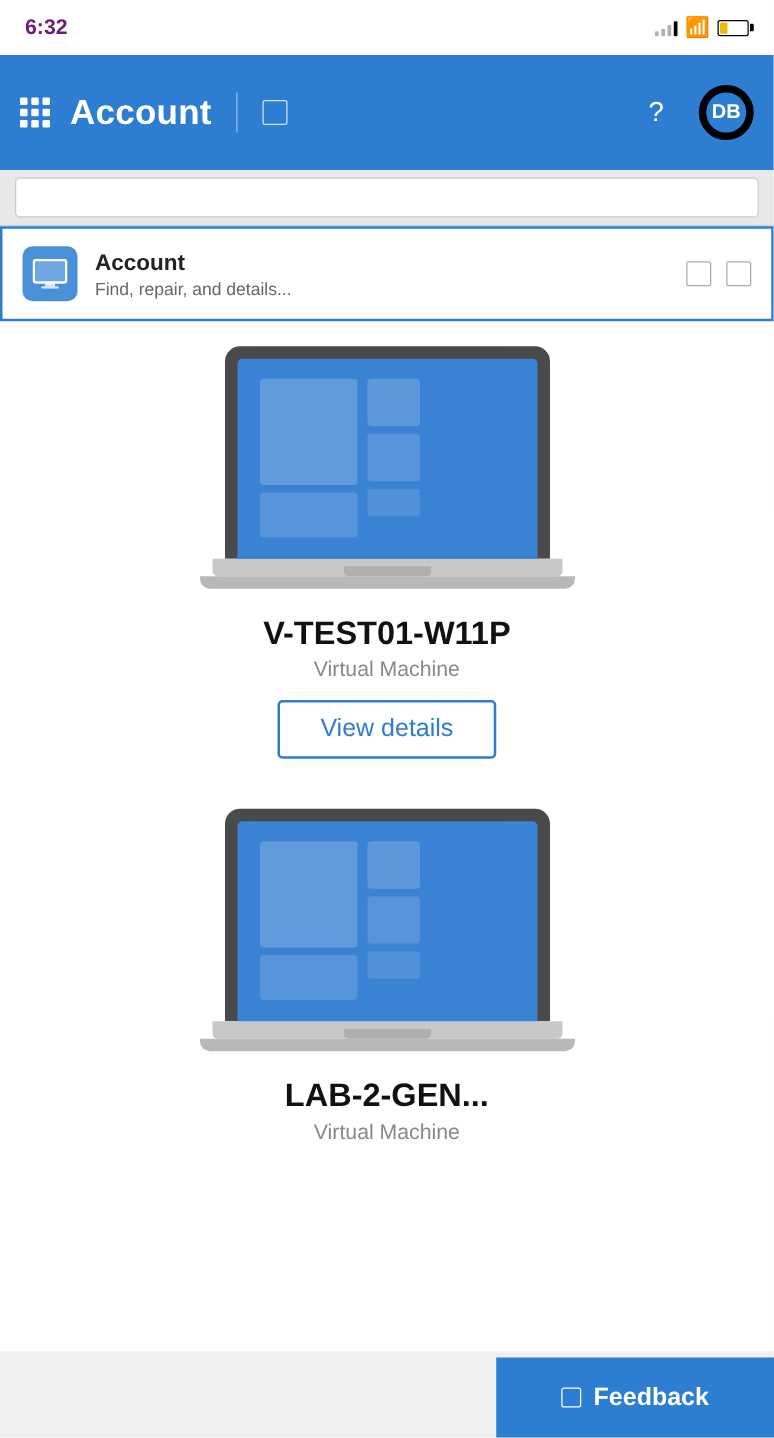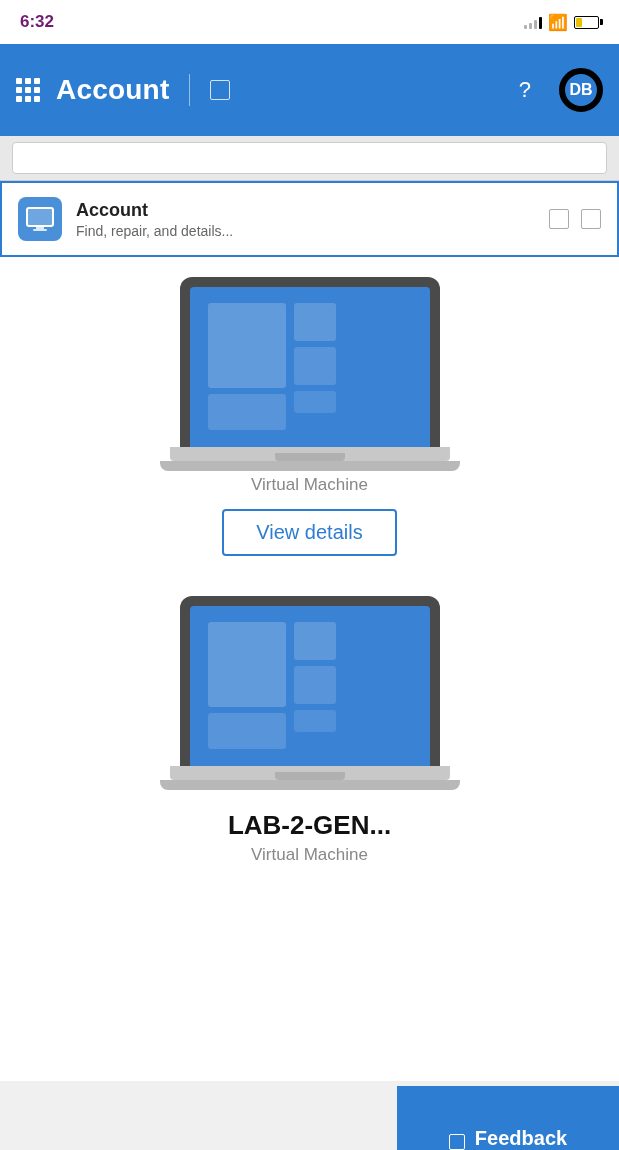--- a/index.html
+++ b/index.html
@@ -291,21 +291,21 @@
 
     
     .feedback-bar {
       position: fixed;
       bottom: 0;
       right: 0;
       width: 222px;
       height: 64px;
       background: #2d7dd2;
       display: flex;
-      align-items: flex-end;
+      align-items: center;
       justify-content: center;
       gap: 10px;
       cursor: pointer;
       z-index: 100;
     }
     .feedback-checkbox {
       width: 16px;
       height: 16px;
       border: 1.5px solid #fff;
       border-radius: 2px;
@@ -401,20 +401,21 @@
               </div>
             </div>
           </div>
         </div>
         <div class="laptop-base">
           <div class="laptop-hinge"></div>
         </div>
         <div class="laptop-bottom"></div>
       </div>
 
+      <div class="device-name">V-TEST01-W11P</div>
       <div class="device-type">Virtual Machine</div>
       <button class="view-details-btn">View details</button>
     </div>
 
     <div class="laptop-wrapper">
       <div style="display:flex;flex-direction:column;align-items:center;">
         <div class="laptop-screen-outer">
           <div class="laptop-screen-inner">
             <div style="position:absolute;left:18px;top:16px;display:flex;gap:8px;">
               <div style="display:flex;flex-direction:column;gap:6px;">

